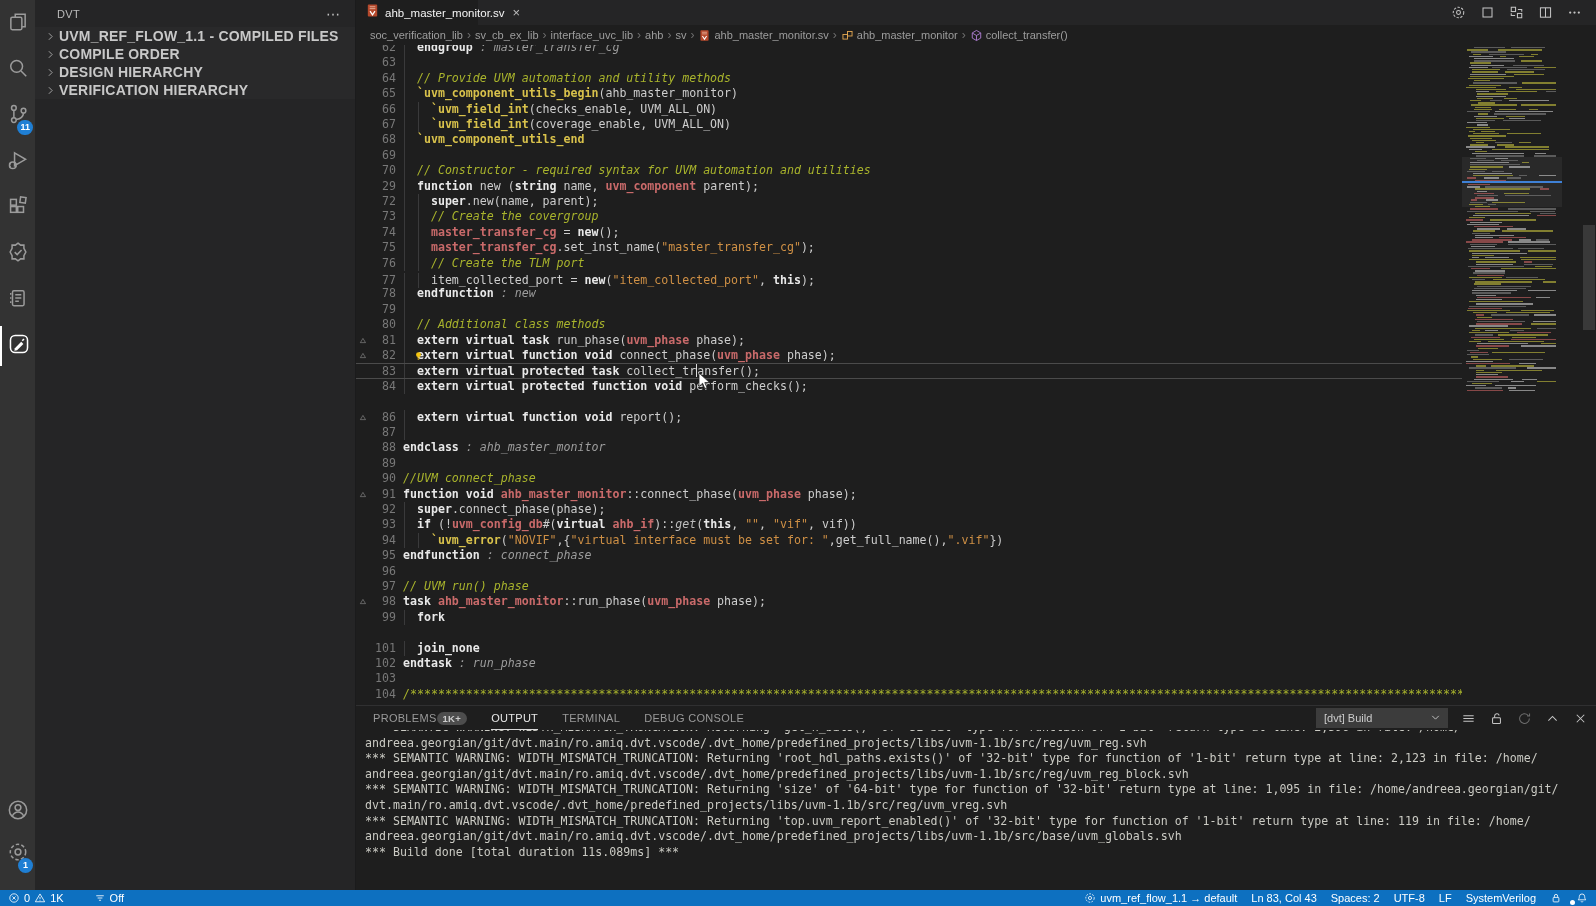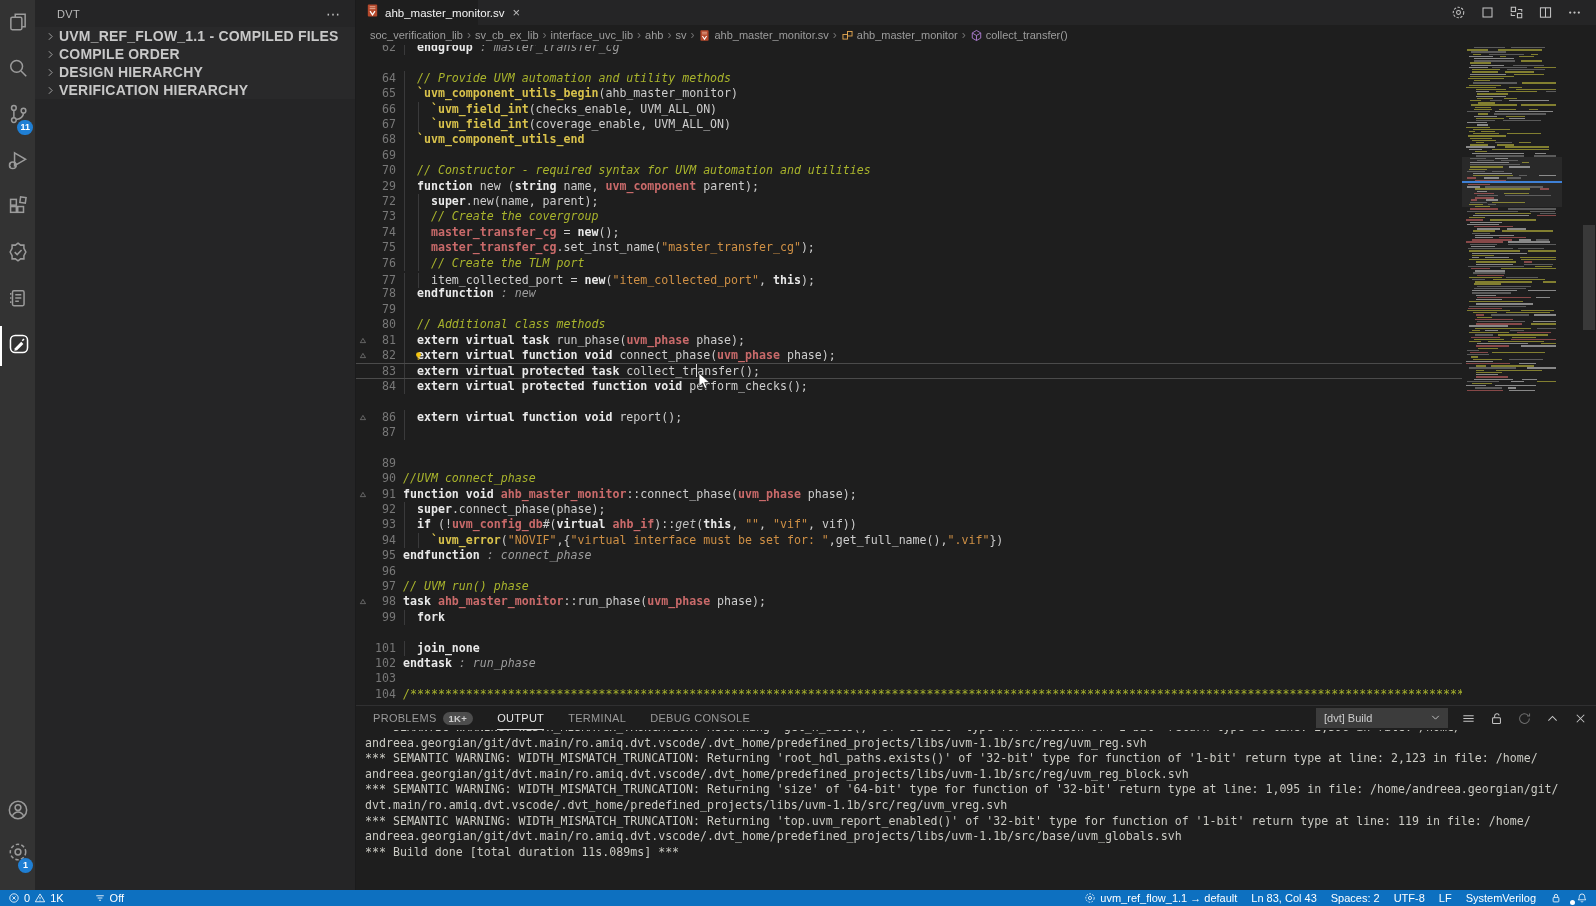--- a/index.html
+++ b/index.html
@@ -77,21 +77,21 @@
   #mm-line { position:absolute; left:0; width:100px; height:1.6px;
     background:#3f81d6; }
   #scrollbar { position:absolute; left:1226px; top:0; width:14px; height:660px; }
   #scrollbar .slider { position:absolute; left:1px; width:12px;
     background:rgba(121,121,121,.3); }
 
   
   #panel { position:absolute; left:0; top:705px; width:1240px; height:185px;
     background:#1e1e1e; border-top:1px solid #303031; }
   #panel-header { height:24px; display:flex; align-items:center; padding:0 8px 0 17px; }
-  .p-tab { display:flex; align-items:center; gap:6px; margin-right:24px; cursor:pointer;
+  .p-tab { display:flex; align-items:center; margin-right:24px; cursor:pointer;
     color:#9a9a9a; font-size:11px; letter-spacing:.3px; height:24px; }
   .p-tab.active { color:#e7e7e7; border-bottom:1px solid #d7d7d7; }
   .p-badge { background:#4d4d4d; color:#cccccc; font-size:9.5px; border-radius:9px;
     padding:1px 6px; font-weight:700; }
   #panel-actions { margin-left:auto; display:flex; align-items:center; gap:13px; }
   #task-dropdown { width:132px; height:20px; background:#3c3c3c; color:#cccccc;
     font-size:11px; display:flex; align-items:center; justify-content:space-between;
     padding:0 6px 0 8px; cursor:pointer; }
   #panel-icons { display:flex; align-items:center; gap:13px; color:#c5c5c5; }
   #panel-icons span { display:inline-flex; cursor:pointer; }
@@ -337,20 +337,25 @@
         </span>
       </div>
 
     <div id="editor">
       <div id="code">
           <div class="cl" style="top: -5px;">
             <div class="guide" style="left: 47.5px;"></div>
             <span class="num">62</span>
             <span class="txt"><span class="tk-k">  endgroup</span><span class="tk-lb"> : master_transfer_cg</span></span>
           </div>
+          <div class="cl" style="top: 10.4px;">
+            <div class="guide" style="left: 47.5px;"></div>
+            <span class="num">63</span>
+            <span class="txt"></span>
+          </div>
           <div class="cl" style="top: 25.8px;">
             <div class="guide" style="left: 47.5px;"></div>
             <span class="num">64</span>
             <span class="txt"><span class="tk-c">  // Provide UVM automation and utility methods</span></span>
           </div>
           <div class="cl" style="top: 41.2px;">
             <div class="guide" style="left: 47.5px;"></div>
             <span class="num">65</span>
             <span class="txt"><span class="tk-m">  `uvm_component_utils_begin</span><span class="tk-p">(ahb_master_monitor)</span></span>
           </div>
@@ -472,20 +477,24 @@
             <span class="fold"><svg width="10" height="10" viewBox="0 0 16 16" fill="none" stroke="currentColor" stroke-width="1.1">
                 <path d="M8 3.5L12.6 11H3.4z" transform="scale(0.9) translate(0.8,0.8)"></path>
               </svg></span>
             <span class="num">86</span>
             <span class="txt"><span class="tk-k">  extern virtual function void</span><span class="tk-p"> report();</span></span>
           </div>
           <div class="cl" style="top: 380px;">
             <div class="guide" style="left: 47.5px;"></div>
             <span class="num">87</span>
             <span class="txt"></span>
+          </div>
+          <div class="cl" style="top: 395.4px;">
+            <span class="num">88</span>
+            <span class="txt"><span class="tk-k">endclass</span><span class="tk-lb"> : ahb_master_monitor</span></span>
           </div>
           <div class="cl" style="top: 410.8px;">
             <span class="num">89</span>
             <span class="txt"></span>
           </div>
           <div class="cl" style="top: 426.2px;">
             <span class="num">90</span>
             <span class="txt"><span class="tk-c">//UVM connect_phase</span></span>
           </div>
           <div class="cl" style="top: 441.6px;">

